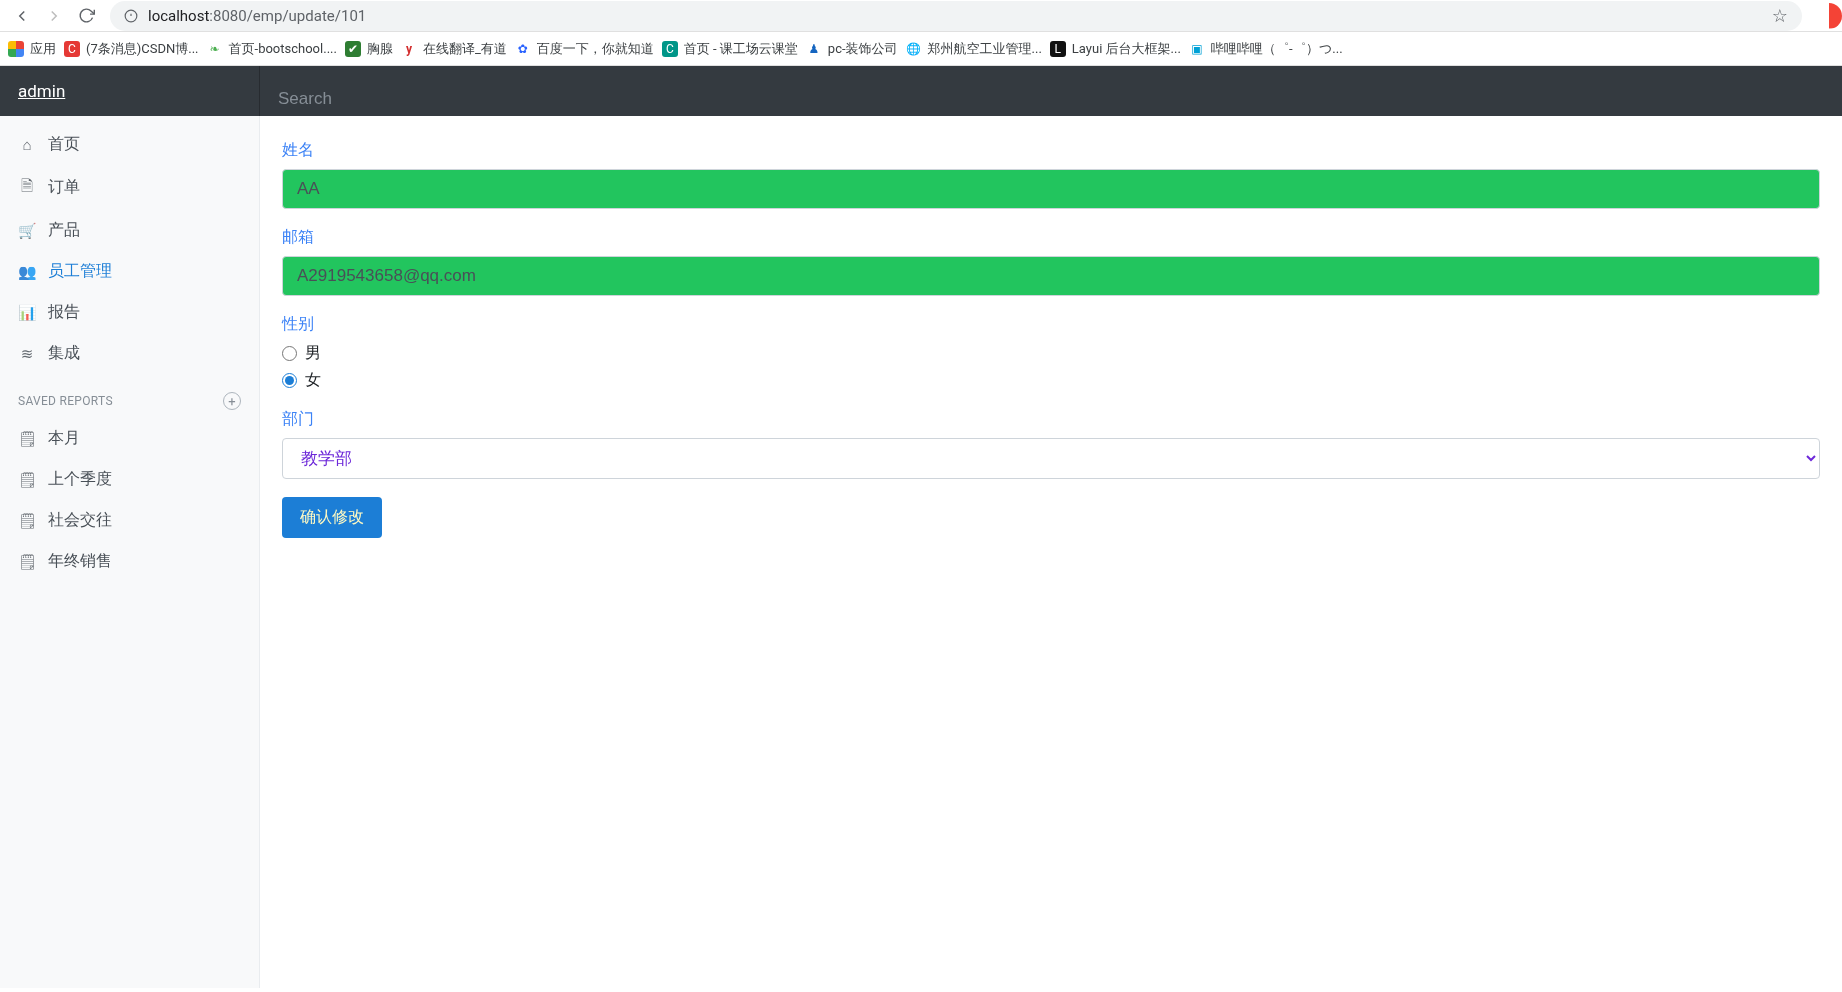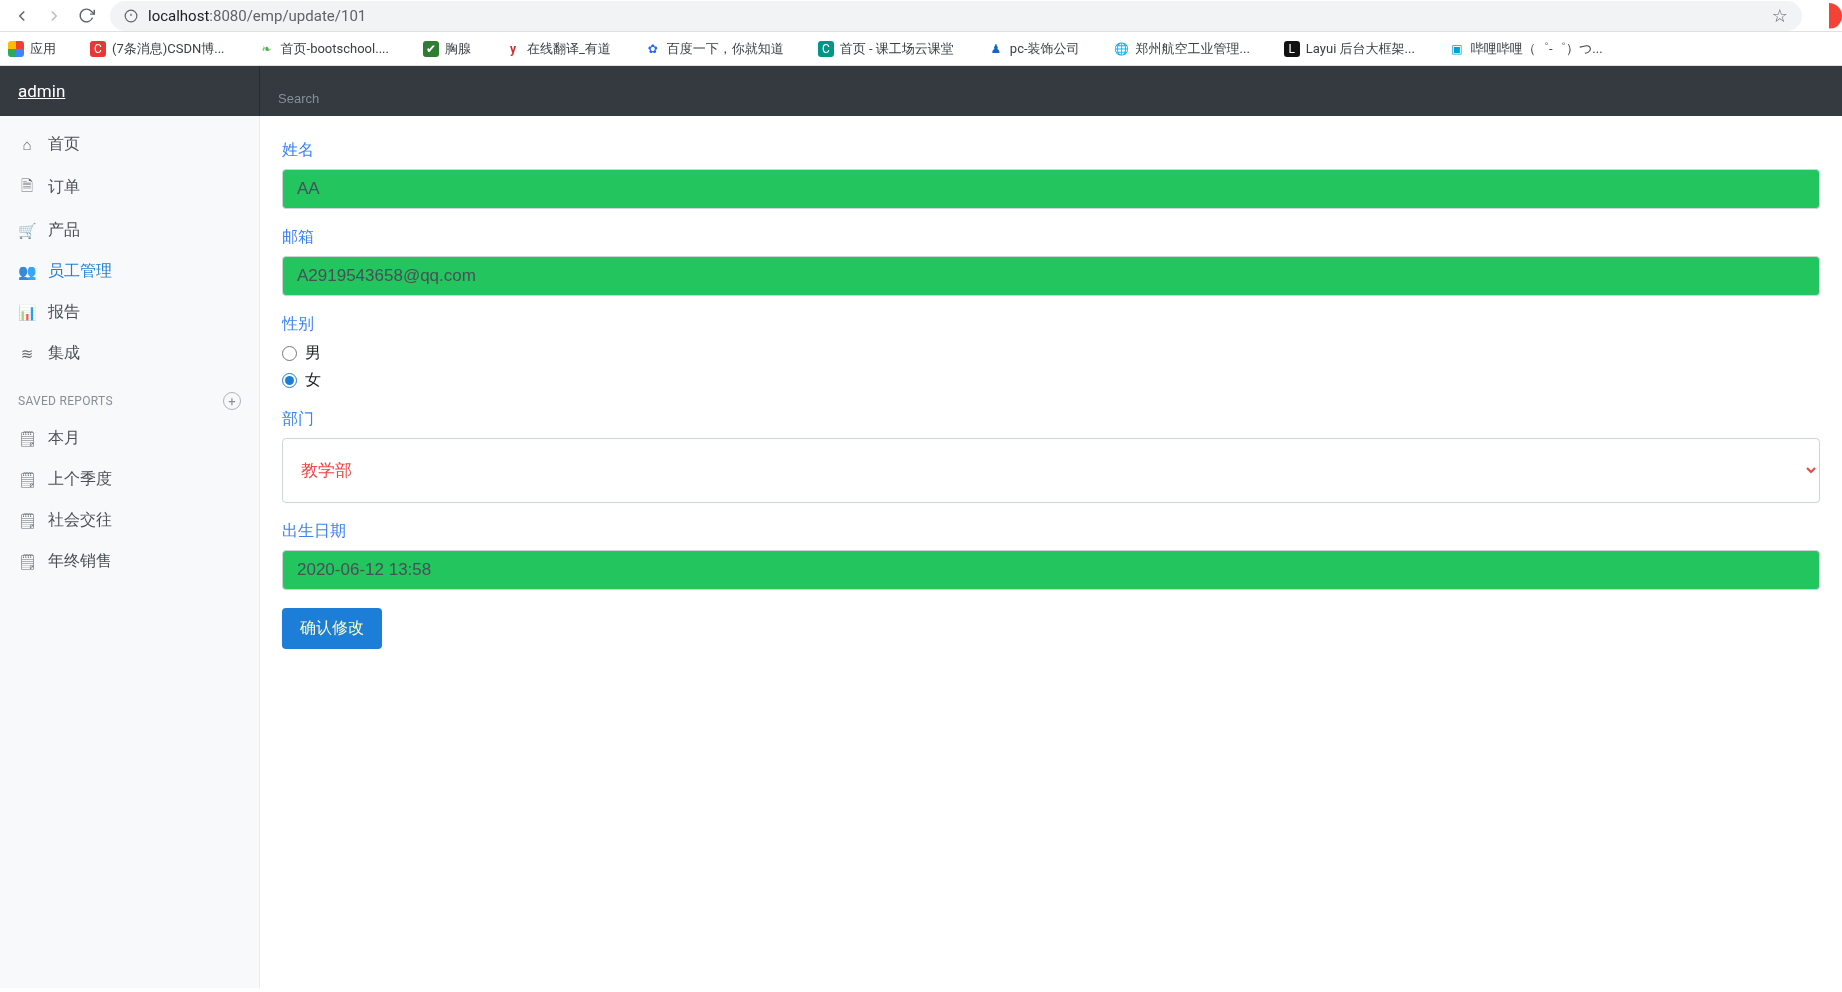--- a/index.html
+++ b/index.html
@@ -52,21 +52,21 @@
     background:#f44336;margin-left:6px;margin-right:-6px;
     clip-path: inset(0 0 0 50%);
   }
 
   .bookmark-bar {
     height: 34px;
     background:#fff;
     display:flex;
     align-items:center;
     padding:0 8px;
-    gap:34px;
+    gap:8px;
     font-size:13px;
     color:#3c4043;
     border-bottom:1px solid #e0e0e0;
   }
   .bm {
     display:flex;align-items:center;gap:6px;cursor:pointer;
     max-width:170px;white-space:nowrap;overflow:hidden;text-overflow:ellipsis;
   }
   .bm .fav {
     width:16px;height:16px;display:inline-flex;align-items:center;justify-content:center;
@@ -99,21 +99,21 @@
     color:#fff;
     background:#343a40;
     height:100%;
     display:flex;align-items:center;
     box-shadow: inset -1px 0 0 rgba(0,0,0,.25);
     text-decoration: underline;
   }
   .search-wrap { flex:1; padding:0 18px; }
   .search-wrap input {
     width:100%;background:transparent;border:none;outline:none;
-    color:#fdba74;font-size:13px;margin-top:15px;
+    color:#fdba74;font-size:17px;margin-top:15px;
   }
   .search-wrap input::placeholder{color:#868e96;}
 
   
   .shell { display:flex; height:calc(100% - 36px - 34px - 50px); }
   .sidebar {
     width:260px;
     background:#f8f9fa;
     border-right:1px solid #e9ecef;
     padding-top:8px;
@@ -146,21 +146,21 @@
     display:block;font-size:16px;color:#3b82f6;margin-bottom:8px;
   }
   .form-control {
     width:100%;border:1px solid #ced4da;border-radius:4px;
     padding:9px 14px;font-size:17px;color:#495057;background:#22c55e;
   }
   .radio-row { display:flex;align-items:center;gap:8px;margin:6px 0;font-size:16px;color:#212529;}
   .radio-row input[type=radio]{ width:15px;height:15px;accent-color:#1c7ed6;}
   .select-ctl {
     width:100%;border:1px solid #ced4da;border-radius:4px;
-    padding:21px 14px;font-size:17px;color:#ef4444;background:#fff;
+    padding:9px 14px;font-size:17px;color:#6d28d9;background:#fff;
   }
   .btn-primary {
     display:inline-block;background:#1c7ed6;color:#fef9c3;border:none;
     padding:10px 18px;font-size:16px;border-radius:4px;cursor:pointer;
   }
 
   svg { display:block; }
 </style>
 </head>
 <body>
@@ -325,20 +325,16 @@
       </div>
     </div>
 
     <div class="form-group">
       <label>部门</label>
       <select class="select-ctl">
         <option selected="">教学部</option>
       </select>
     </div>
 
-    <div class="form-group">
-      <label>出生日期</label>
-      <input class="form-control" type="text" value="2020-06-12 13:58" style="">
-    </div>
 
     <button class="btn-primary">确认修改</button>
   </main>
 </div>
 
 </body></html>

